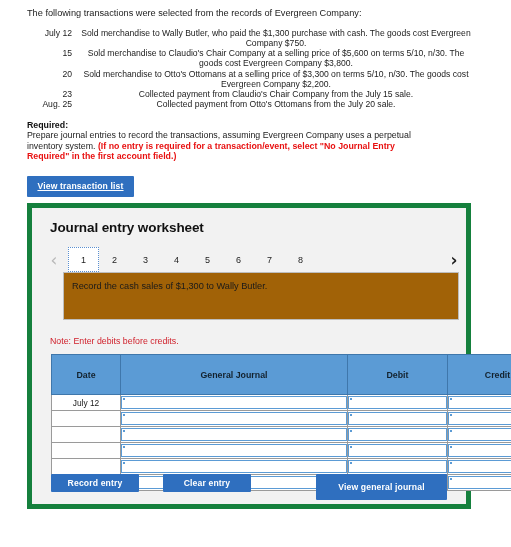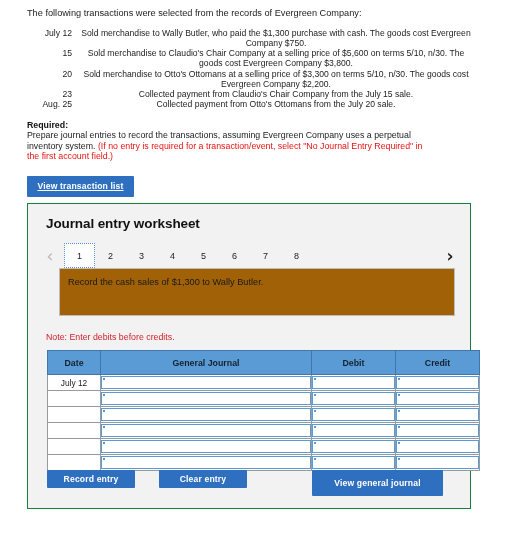--- a/index.html
+++ b/index.html
@@ -64,21 +64,21 @@
   .required-label {
     font-weight: bold;
     color: #111;
     display: block;
   }
   .required-text {
     color: #222;
   }
   .required-red {
     color: #e81111;
-    font-weight: normal;
+    font-weight: bold;
   }
 
   
   .btn {
     display: inline-block;
     background: #2f6fbf;
     color: #ffffff;
     font-weight: bold;
     font-size: 8.6px;
     letter-spacing: 0.15px;
@@ -101,21 +101,21 @@
   }
 
   
   .worksheet-panel {
     position: absolute;
     left: 27px;
     top: 203px;
     width: 444px;
     height: 306px;
     background: #f2f2f2;
-    border: 1px solid #15803d;
+    border: 5px solid #15803d;
     box-sizing: border-box;
   }
 
   .worksheet-title {
     position: absolute;
     left: 18px;
     top: 12px;
     font-size: 13.5px;
     font-weight: bold;
     color: #111;
@@ -217,21 +217,21 @@
     table-layout: fixed;
   }
   table.journal th {
     background: #5b9bd5;
     color: #13222e;
     font-size: 8.8px;
     font-weight: bold;
     height: 15px;
     border: 1px solid #3f77ab;
     text-align: center;
-    padding: 4px;
+    padding: 12px;
   }
   table.journal td {
     height: 15px;
     border: 1px solid #9a9a9a;
     padding: 0;
     background: #ffffff;
     vertical-align: middle;
   }
   td.col-date {
     text-align: center;

